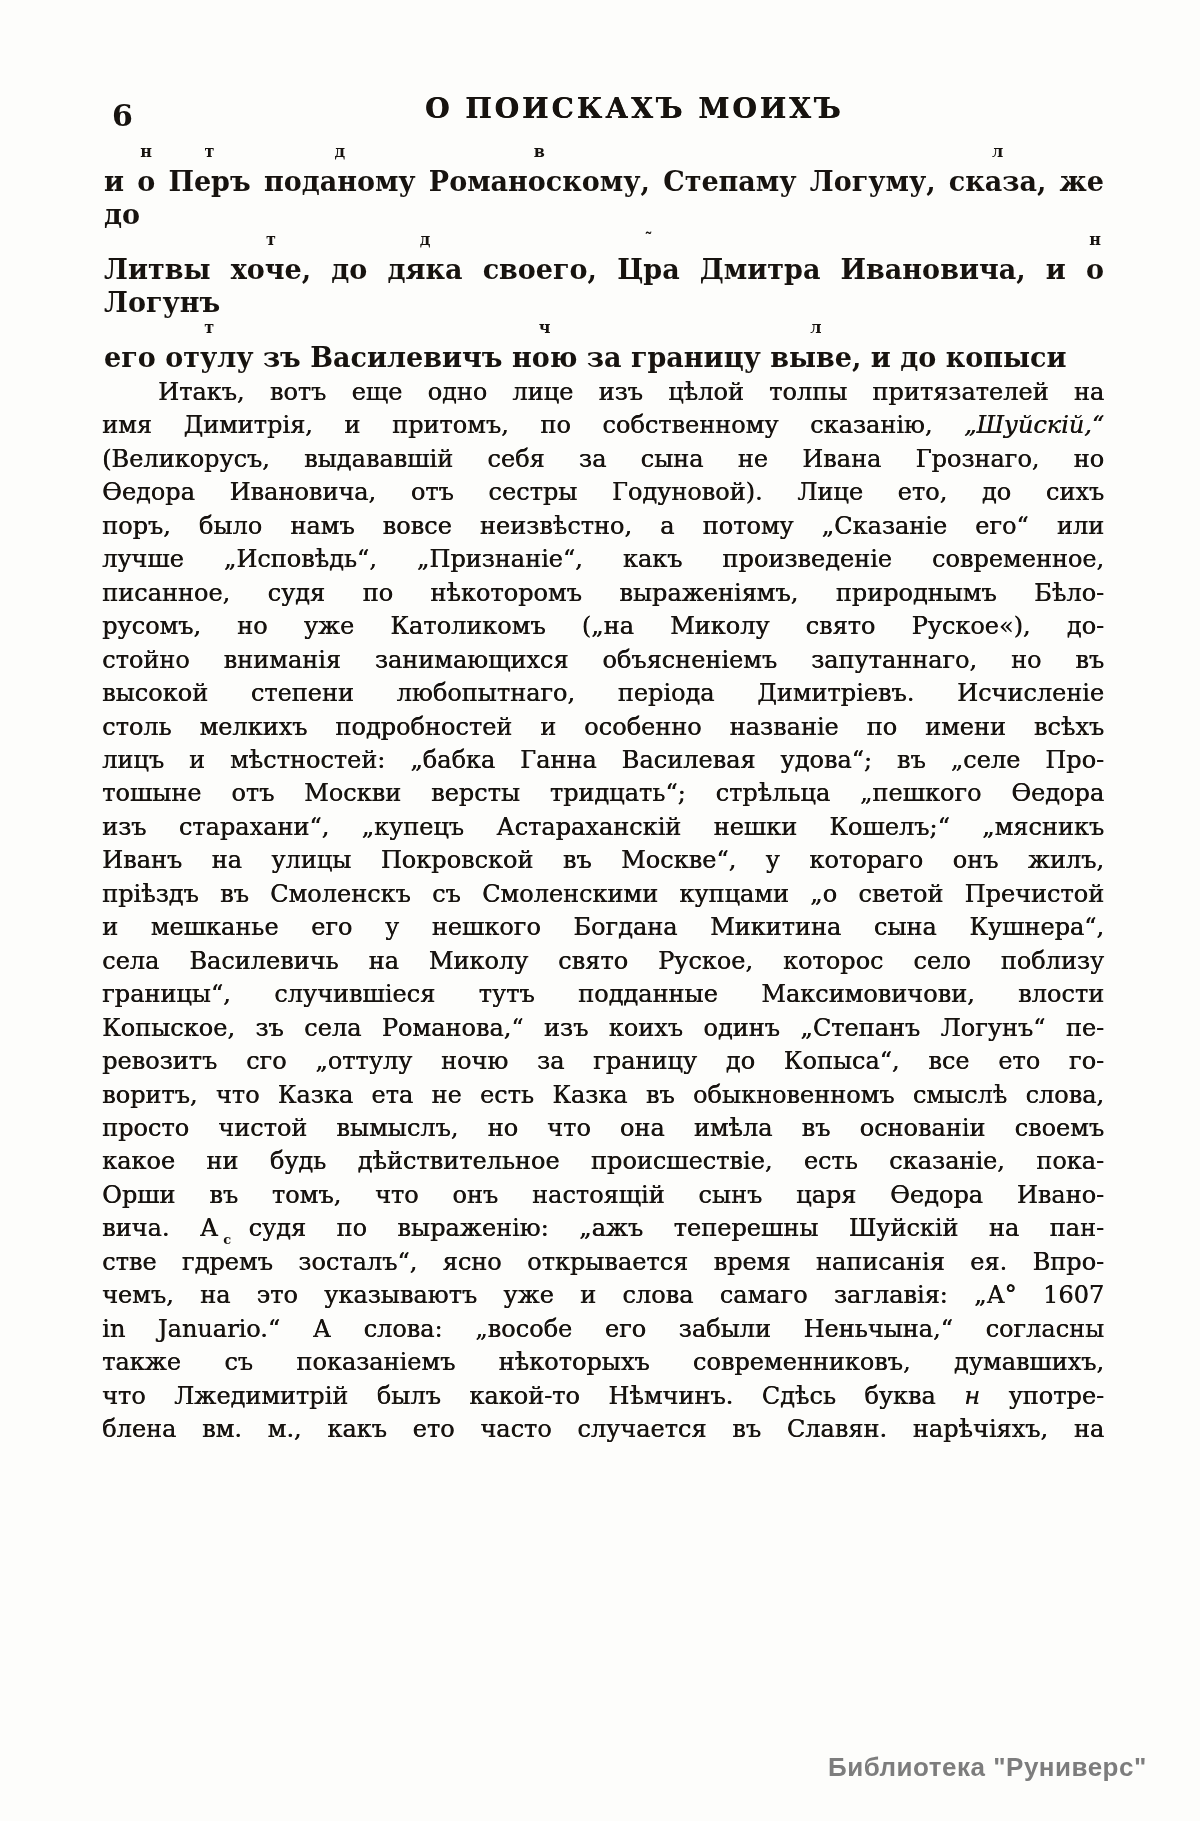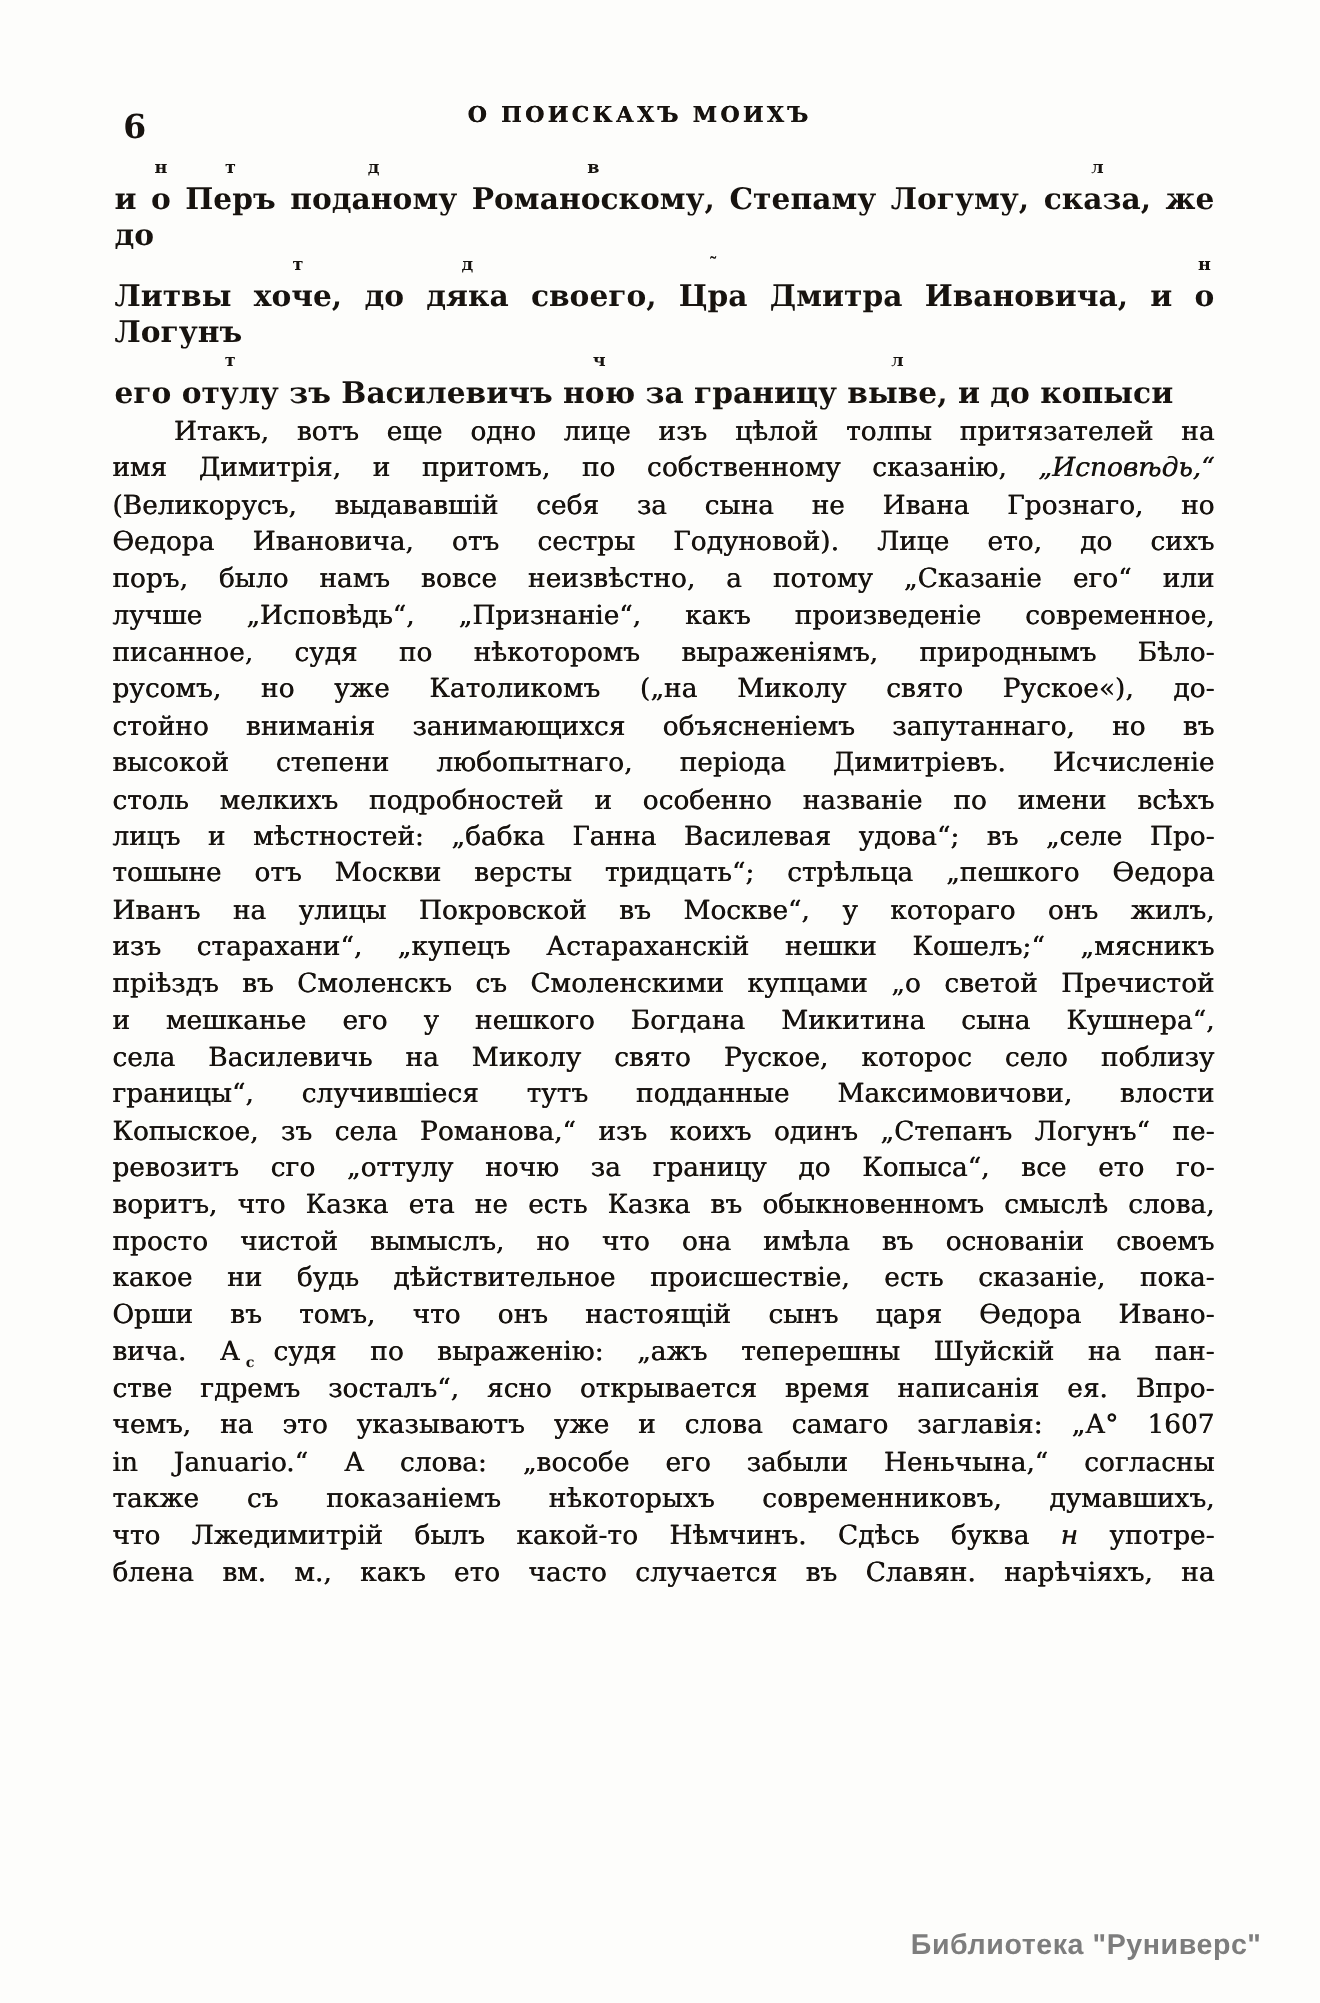--- a/index.html
+++ b/index.html
@@ -8,21 +8,21 @@
     background:#fdfdfb;color:#17130f;
     font-family:"DejaVu Serif","Liberation Serif",serif;
     overflow:hidden;
   }
   .pagenum{
     position:absolute;left:112px;top:98px;
     font-size:30px;font-weight:bold;
   }
   .runtitle{
     position:absolute;left:425px;top:92px;
-    font-size:20px;font-weight:bold;letter-spacing:3px;
+    font-size:28px;font-weight:bold;letter-spacing:3px;
     text-shadow:0.4px 0 0 currentColor;
   }
   .quote{
     position:absolute;left:104px;top:165px;width:1000px;
     font-size:27px;font-weight:bold;
   }
   .qline{
     position:relative;line-height:33px;margin-bottom:22px;
     text-align:justify;text-align-last:justify;
   }
@@ -55,34 +55,34 @@
 <div class="page">
   <div class="pagenum">6</div>
   <div class="runtitle">О ПОИСКАХЪ МОИХЪ</div>
   <div class="quote">
       <div class="qline"><span>и</span> <span class="sw"><span class="sp">н</span>о</span> <span class="sw"><span class="sp">т</span>Перъ</span> <span class="sw"><span class="sp">д</span>поданому</span> <span class="sw"><span class="sp">в</span>Романоскому,</span> <span>Степаму</span> <span>Логуму,</span> <span class="sw"><span class="sp">л</span>сказа,</span> <span>же</span> <span>до</span></div>
       <div class="qline"><span>Литвы</span> <span class="sw"><span class="sp">т</span>хоче,</span> <span>до</span> <span class="sw"><span class="sp">д</span>дяка</span> <span>своего,</span> <span class="sw"><span class="sp">˜</span>Цра</span> <span>Дмитра</span> <span>Ивановича,</span> <span>и</span> <span class="sw"><span class="sp">н</span>о</span> <span>Логунъ</span></div>
       <div class="qline"><span>его</span> <span class="sw"><span class="sp">т</span>отулу</span> <span>зъ</span> <span>Василевичъ</span> <span class="sw"><span class="sp">ч</span>ною</span> <span>за</span> <span>границу</span> <span class="sw"><span class="sp">л</span>выве,</span> <span>и</span> <span>до</span> <span>копыси</span></div>
     </div>
   <div class="bodyblock">
       <div class="bl">Итакъ, вотъ еще одно лице изъ цѣлой толпы притязателей на</div>
-      <div class="bl">имя Димитрія, и притомъ, по собственному сказанію, <span class="it">„Исповѣдь,“</span></div>
+      <div class="bl">имя Димитрія, и притомъ, по собственному сказанію, <span class="it">„Шуйскій,“</span></div>
       <div class="bl">(Великорусъ, выдававшій себя за сына не Ивана Грознаго, но</div>
       <div class="bl">Өедора Ивановича, отъ сестры Годуновой). Лице ето, до сихъ</div>
       <div class="bl">поръ, было намъ вовсе неизвѣстно, а потому „Сказаніе его“ или</div>
       <div class="bl">лучше „Исповѣдь“, „Признаніе“, какъ произведеніе современное,</div>
       <div class="bl">писанное, судя по нѣкоторомъ выраженіямъ, природнымъ Бѣло-</div>
       <div class="bl">русомъ, но уже Католикомъ („на Миколу свято Руское«), до-</div>
       <div class="bl">стойно вниманія занимающихся объясненіемъ запутаннаго, но въ</div>
       <div class="bl">высокой степени любопытнаго, періода Димитріевъ. Исчисленіе</div>
       <div class="bl">столь мелкихъ подробностей и особенно названіе по имени всѣхъ</div>
       <div class="bl">лицъ и мѣстностей: „бабка Ганна Василевая удова“; въ „селе Про-</div>
       <div class="bl">тошыне отъ Москви версты тридцать“; стрѣльца „пешкого Өедора</div>
+      <div class="bl">изъ старахани“, „купецъ Астараханскій нешки Кошелъ;“ „мясникъ</div>
       <div class="bl">Иванъ на улицы Покровской въ Москве“, у котораго онъ жилъ,</div>
-      <div class="bl">изъ старахани“, „купецъ Астараханскій нешки Кошелъ;“ „мясникъ</div>
       <div class="bl">пріѣздъ въ Смоленскъ съ Смоленскими купцами „о светой Пречистой</div>
       <div class="bl">и мешканье его у нешкого Богдана Микитина сына Кушнера“,</div>
       <div class="bl">села Василевичь на Миколу свято Руское, которос село поблизу</div>
       <div class="bl">границы“, случившіеся тутъ подданные Максимовичови, влости</div>
       <div class="bl">Копыское, зъ села Романова,“ изъ коихъ одинъ „Степанъ Логунъ“ пе-</div>
       <div class="bl">ревозитъ сго „оттулу ночю за границу до Копыса“, все ето го-</div>
       <div class="bl">воритъ, что Казка ета не есть Казка въ обыкновенномъ смыслѣ слова,</div>
       <div class="bl">просто чистой вымыслъ, но что она имѣла въ основаніи своемъ</div>
       <div class="bl">какое ни будь дѣйствительное происшествіе, есть сказаніе, пока-</div>
       <div class="bl">Орши въ томъ, что онъ настоящій сынъ царя Өедора Ивано-</div>

